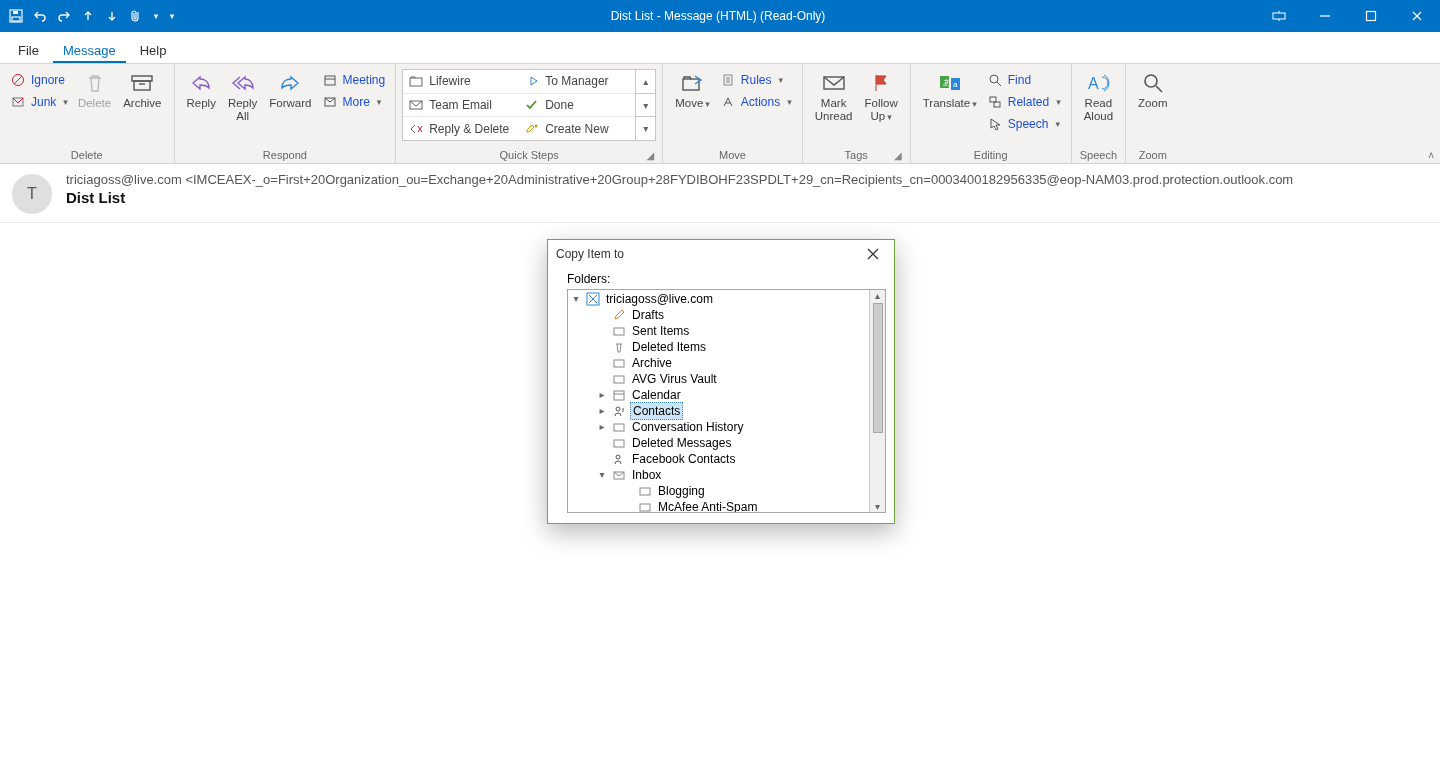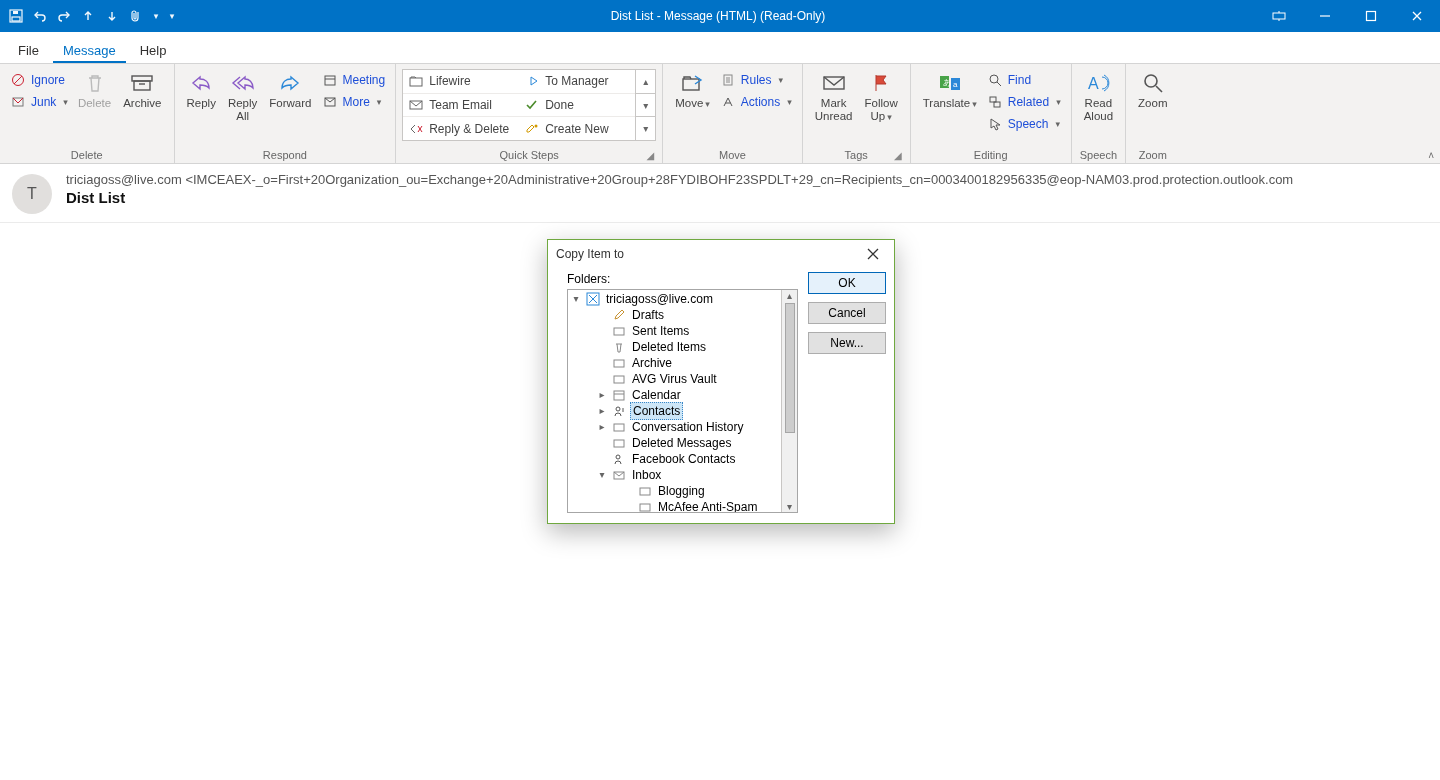--- a/index.html
+++ b/index.html
@@ -643,20 +643,15 @@
             </ul>
           </div>
           <div class="vscroll">
             <span>▴</span>
             <div class="thumb" style="height:130px;margin-top:2px"></div>
             <span style="flex:1"></span>
             <span>▾</span>
           </div>
         </div>
       </div>
-      <div class="dlg-btns">
-        <button class="dlg-btn primary">OK</button>
-        <button class="dlg-btn">Cancel</button>
-        <button class="dlg-btn">New...</button>
-      </div>
     </div>
   </div>
 </div>
 
 </body></html>

